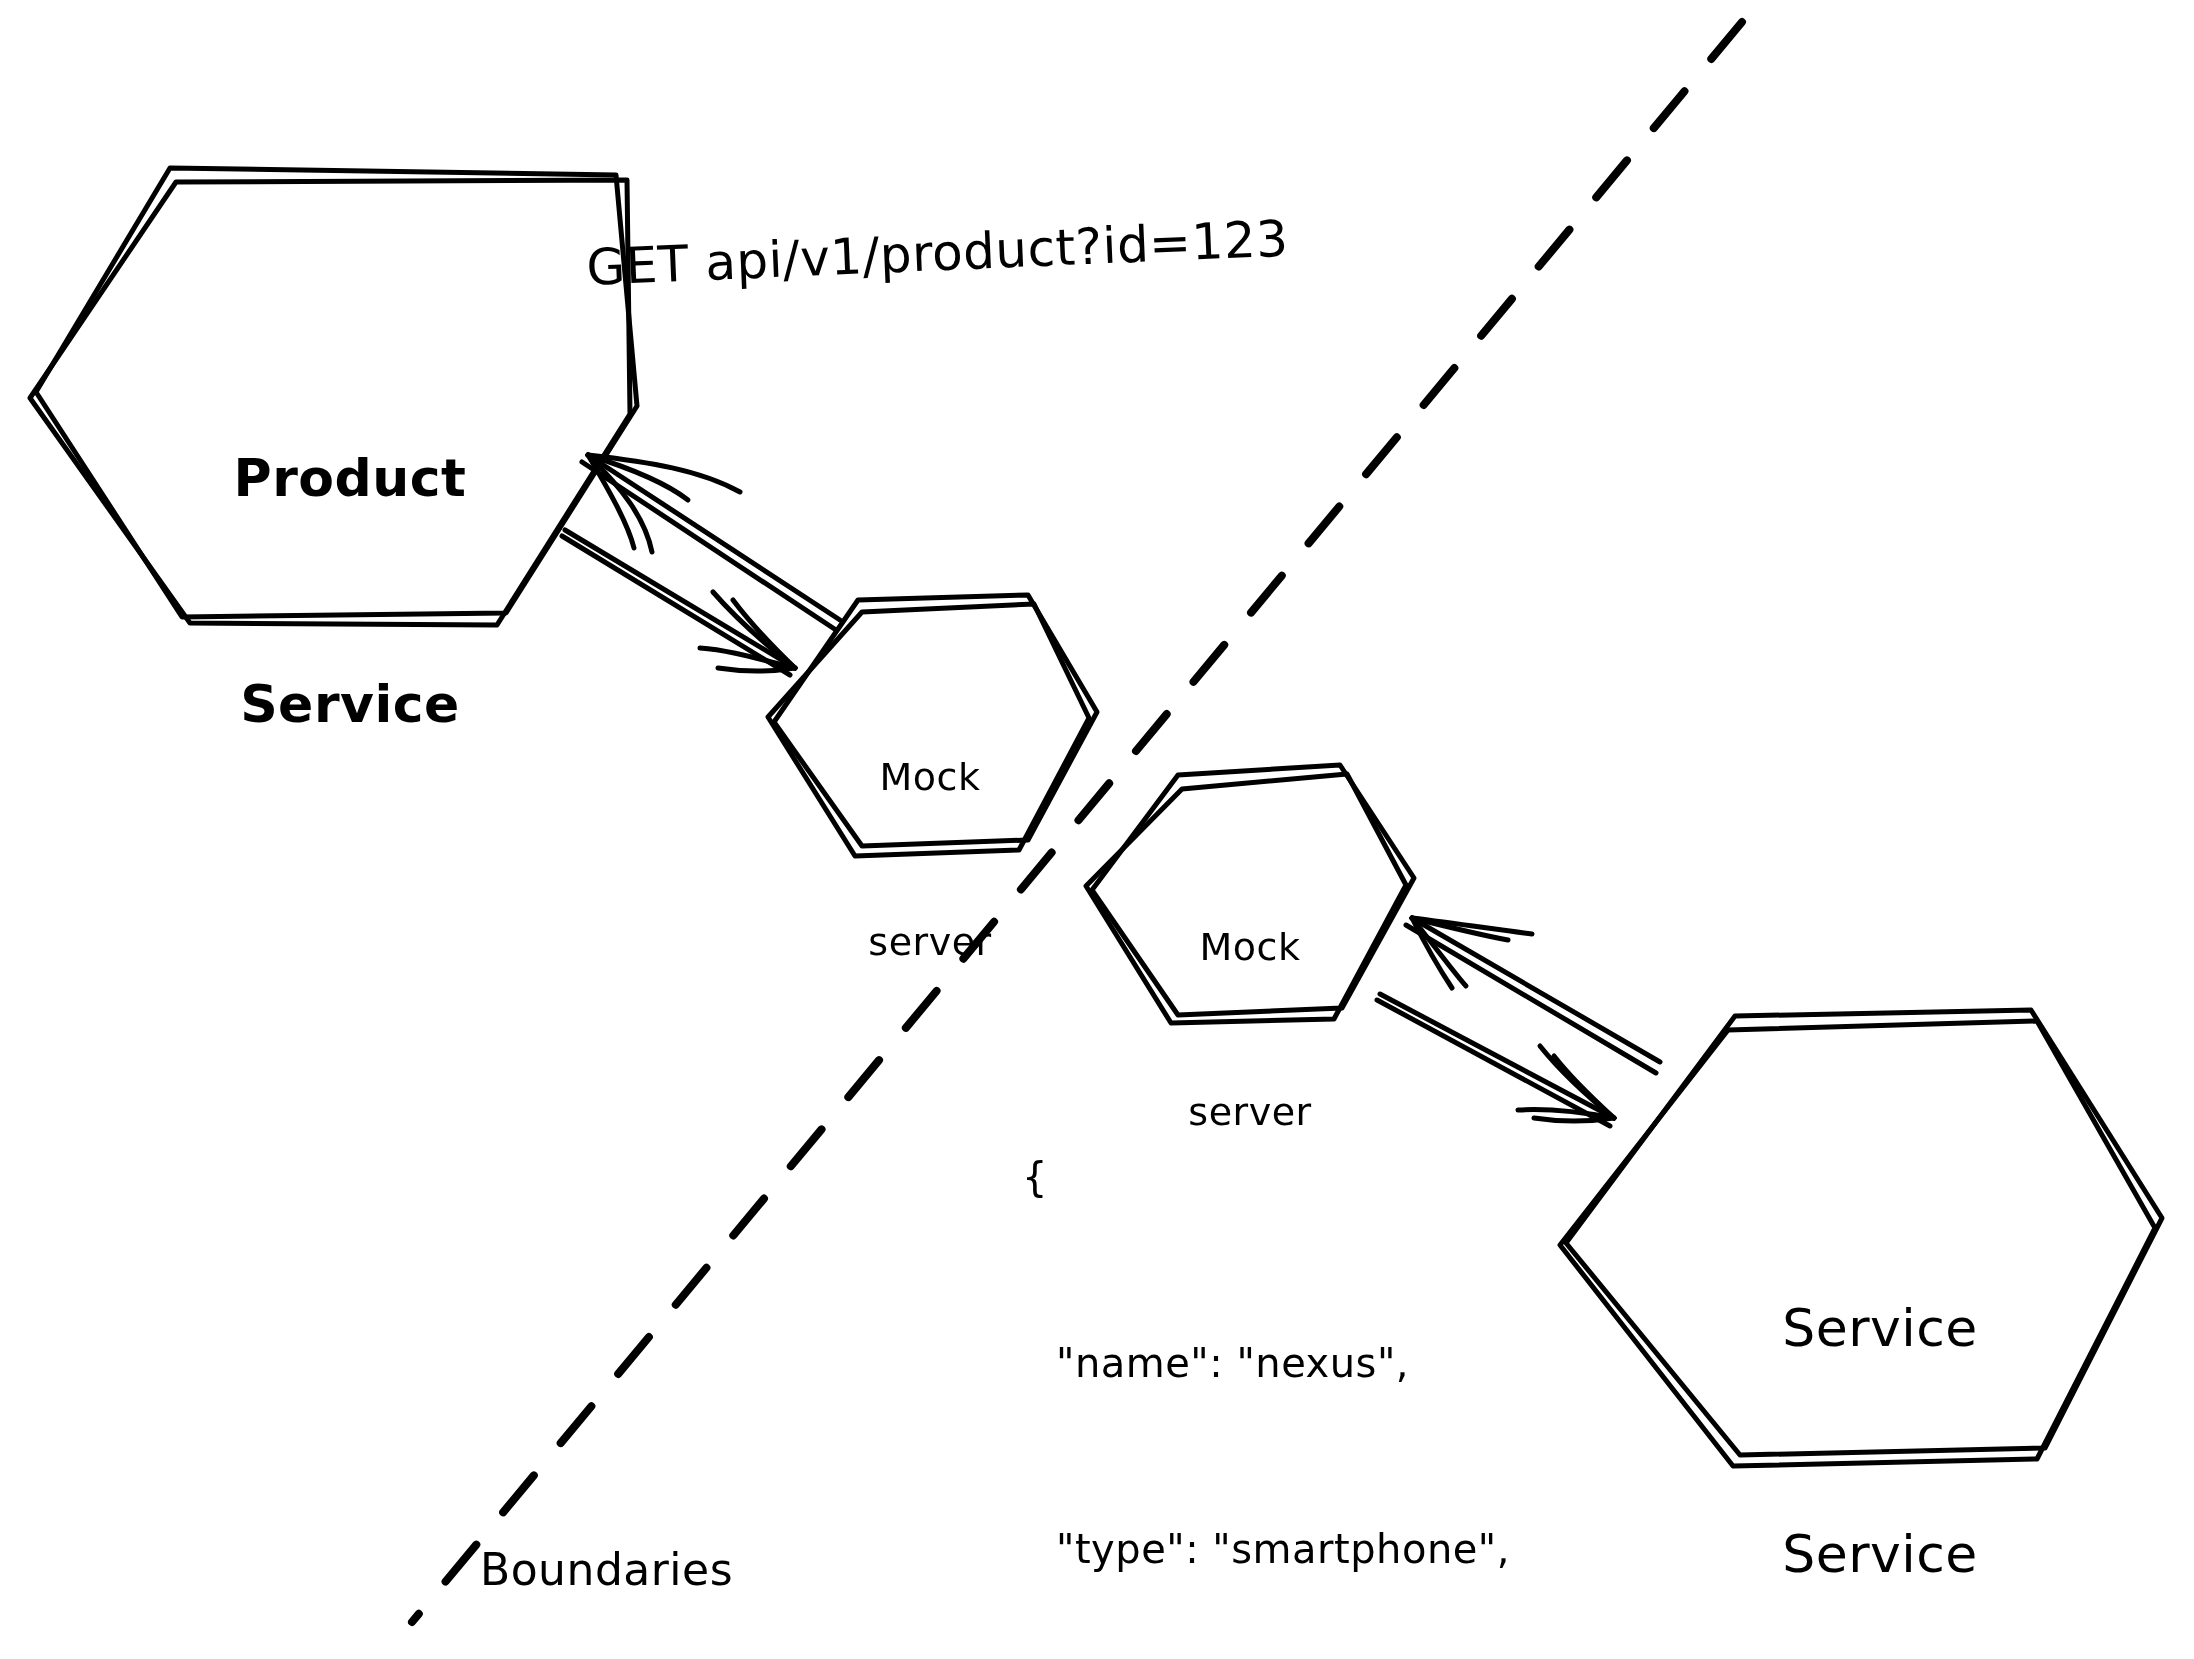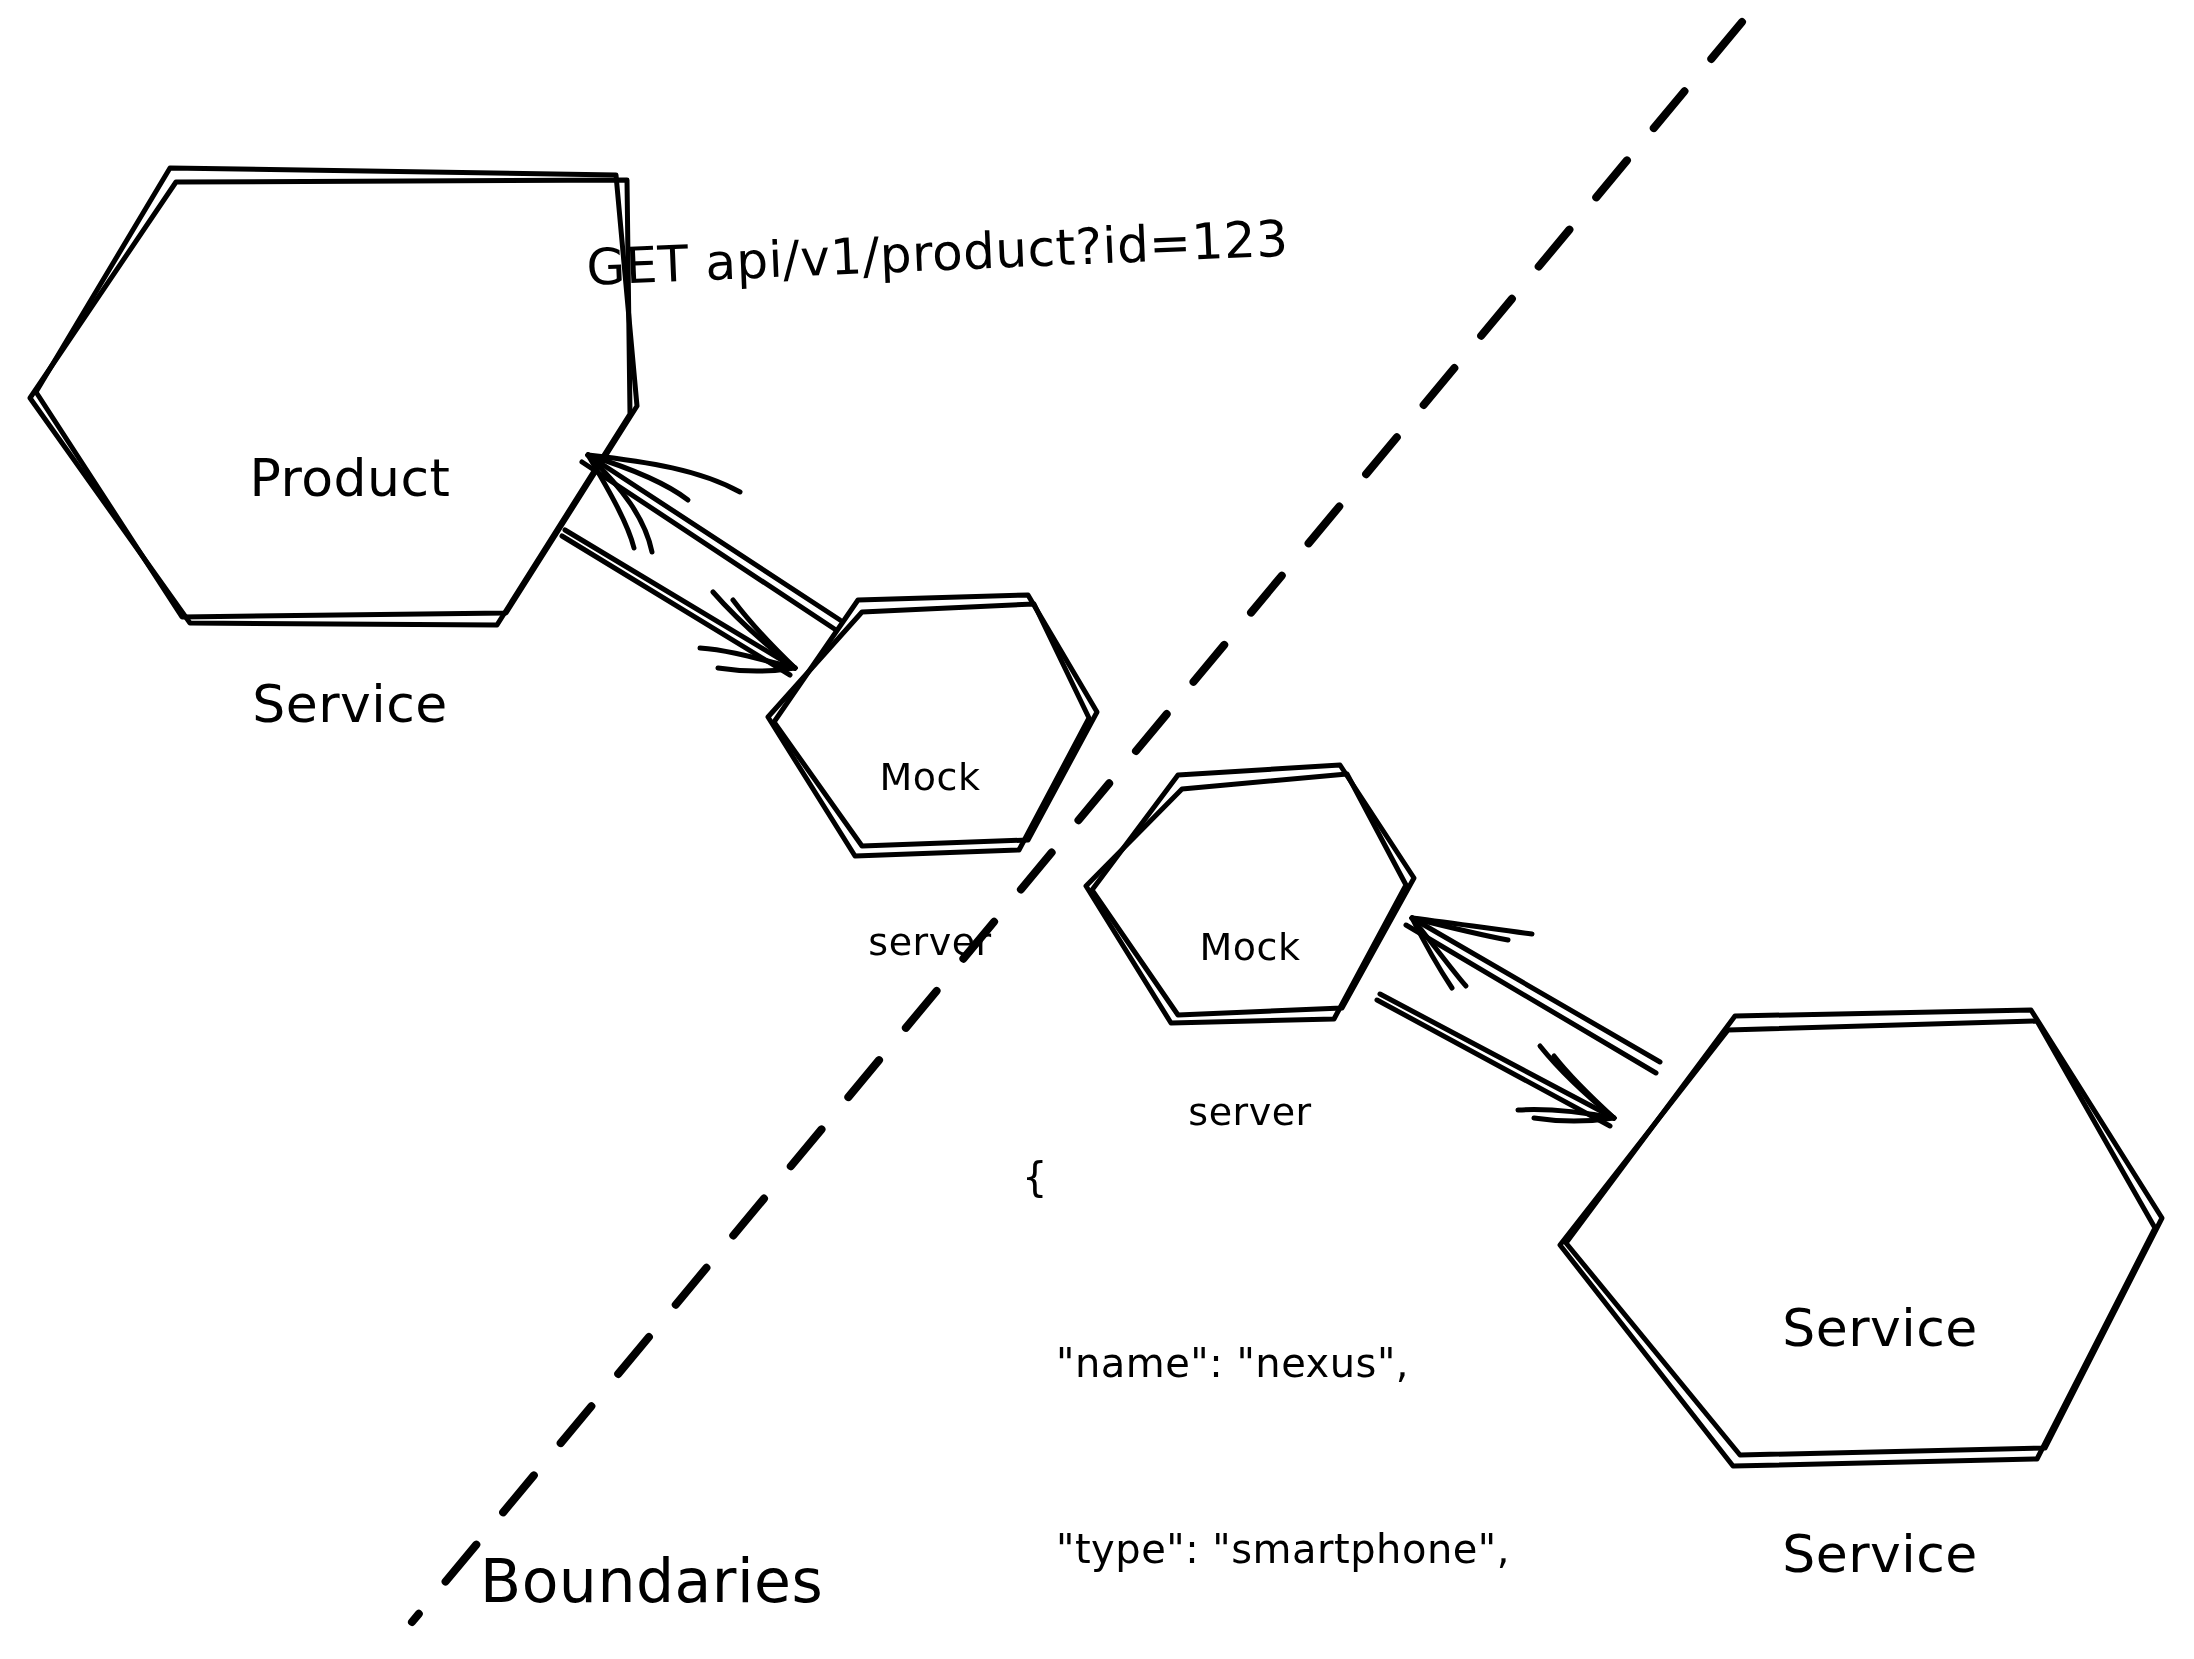--- a/index.html
+++ b/index.html
@@ -37,20 +37,21 @@
   }
   .node-label {
     text-align: center;
     font-weight: 400;
   }
   #label-product-service {
     left: 140px;
     top: 290px;
     width: 420px;
     font-size: 52px;
+    font-weight: bold;
   }
   #label-customer-service {
     left: 1670px;
     top: 1140px;
     width: 420px;
     font-size: 52px;
   }
   #label-mock-server-left {
     left: 790px;
     top: 640px;
@@ -76,21 +77,21 @@
     font-size: 40px;
     line-height: 1.55;
   }
   .json-indent {
     padding-left: 34px;
     display: block;
   }
   #label-boundaries {
     left: 480px;
     top: 1538px;
-    font-size: 60px;
+    font-size: 44px;
   }
 </style>
 </head>
 <body>
 
 <div id="canvas-root">
 
   <svg id="sketch-svg" viewBox="0 0 2194 1659">
     <g fill="none" stroke="#000000" stroke-width="5" stroke-linecap="round" stroke-linejoin="round">
 

